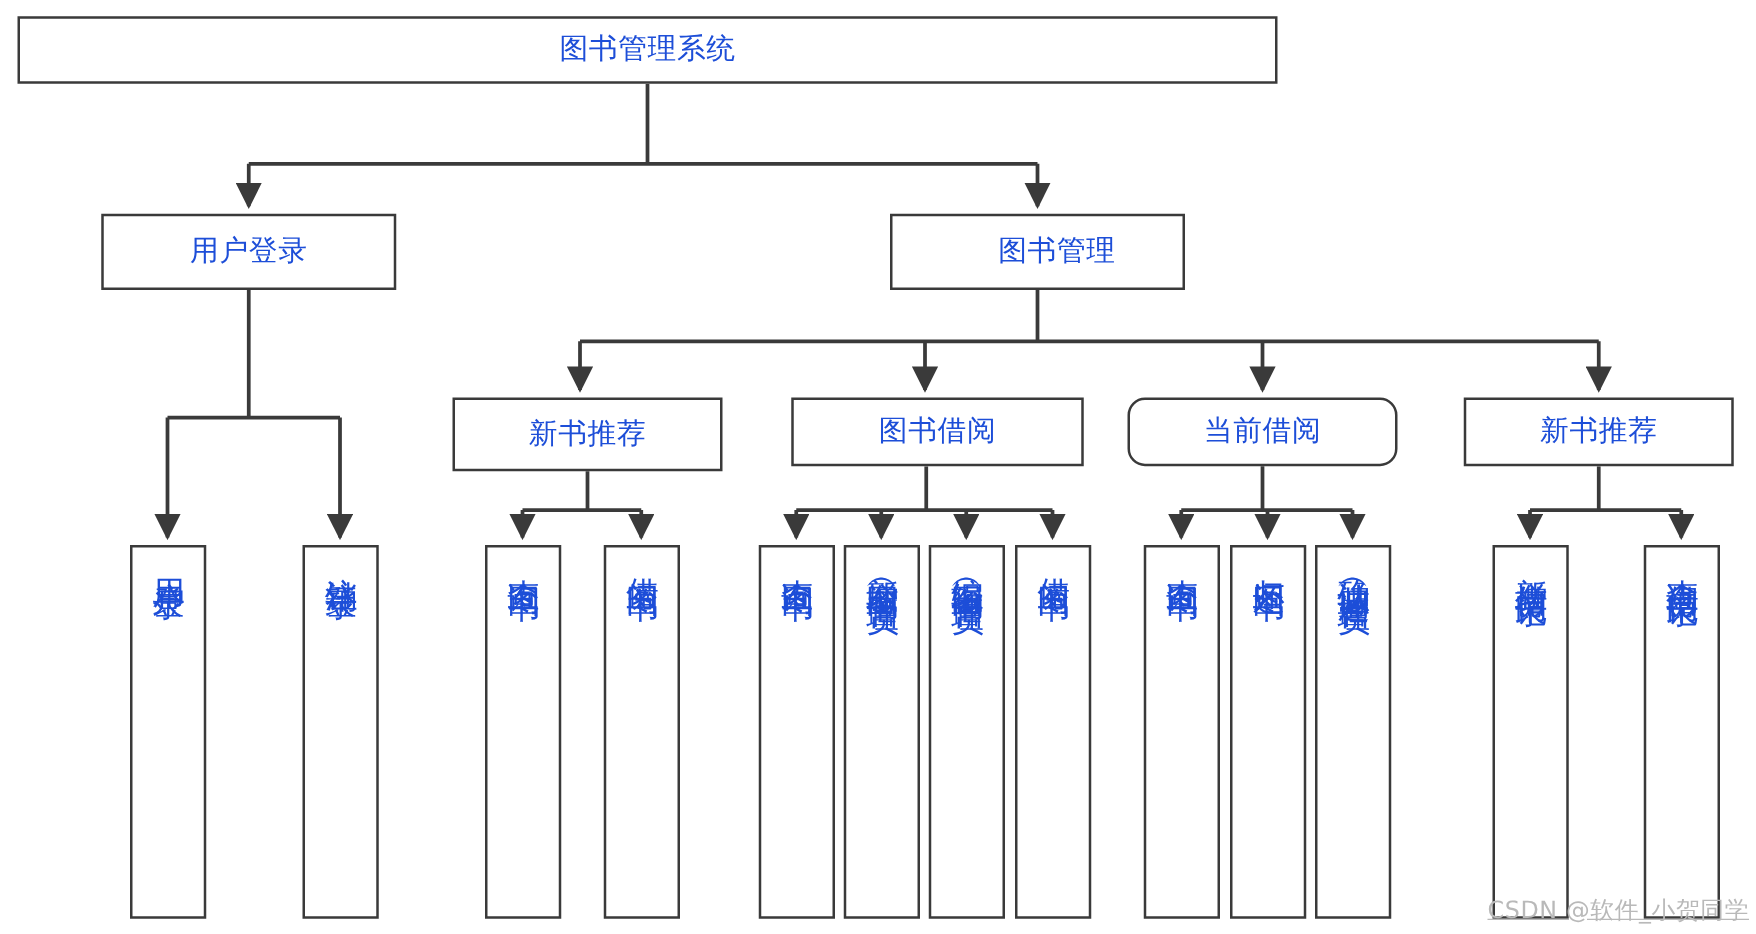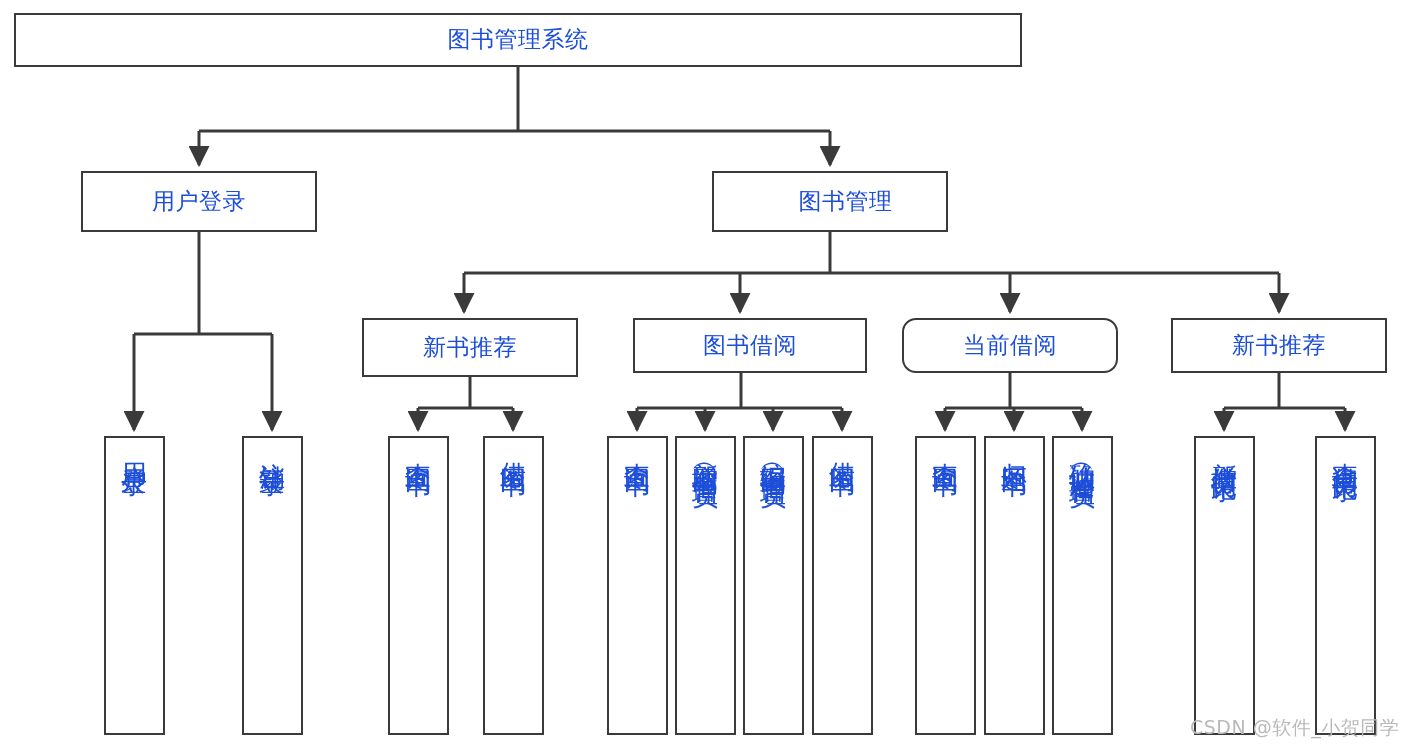--- a/index.html
+++ b/index.html
@@ -58,20 +58,21 @@
     white-space: nowrap;
     margin: 0 auto;
   }
   .watermark {
     position: absolute;
     font-size: 19px;
     color: #b9b9b9;
     white-space: nowrap;
     letter-spacing: 0.5px;
     font-family: "DejaVu Sans", "Liberation Sans", sans-serif;
+    text-decoration: underline;
   }
 </style>
 </head>
 <body>
 
 <div id="canvas">
 
   <svg class="edges" viewBox="0 0 1405 747" xmlns="http://www.w3.org/2000/svg">
     <defs>
       <marker id="arrow" viewBox="0 0 10 10" refX="9" refY="5" markerWidth="7" markerHeight="7" orient="auto-start-reverse">

